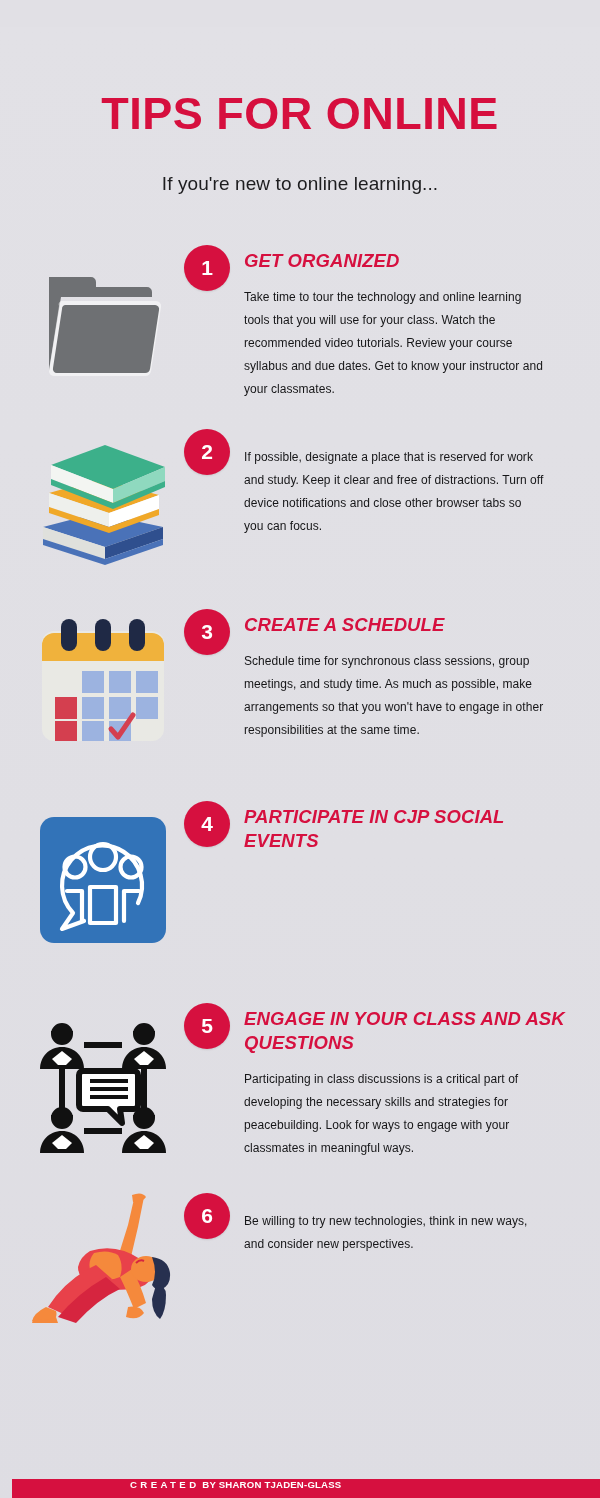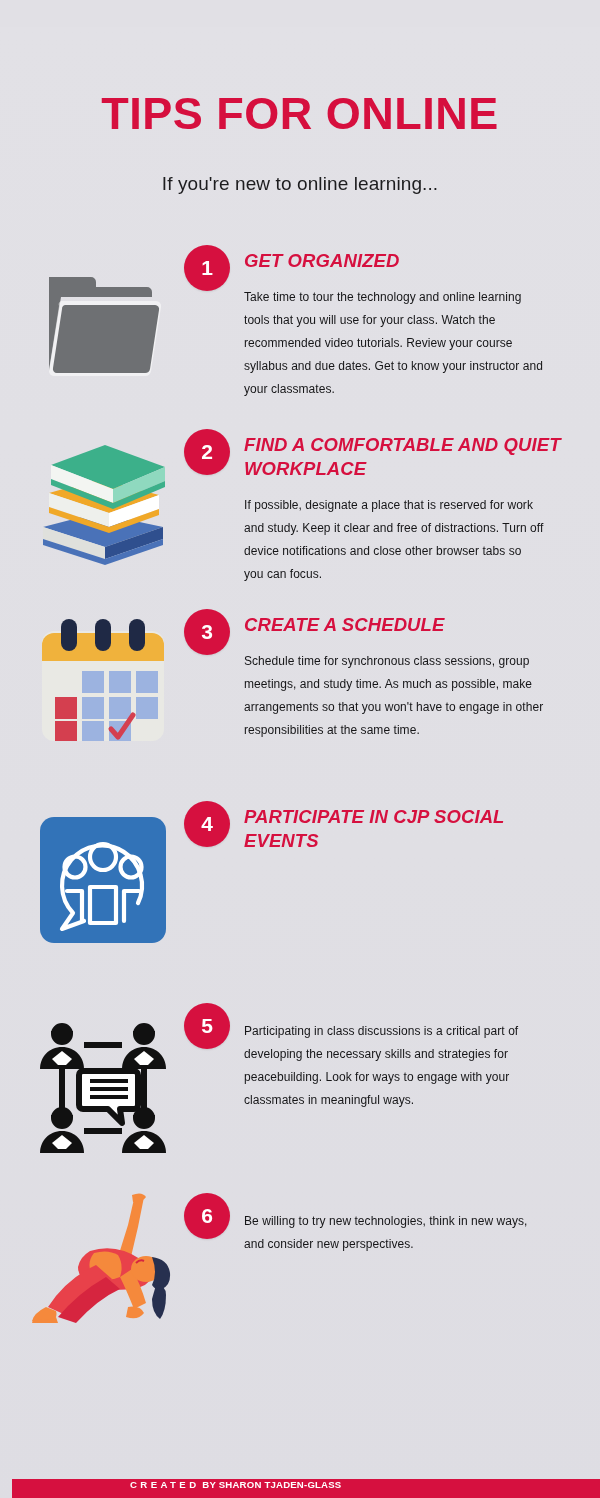--- a/index.html
+++ b/index.html
@@ -204,21 +204,20 @@
             <path d="M16 30 L70 10 L130 32 L78 54 Z" fill="#3cb08a"></path>
             <path d="M16 30 L16 44 L78 68 L78 54 Z" fill="#f3f5f2"></path>
             <path d="M78 54 L130 32 L130 46 L78 68 Z" fill="#8fd9bf"></path>
             <path d="M16 44 L16 50 L78 74 L78 68 Z" fill="#3cb08a"></path>
             <path d="M78 68 L130 46 L130 52 L78 74 Z" fill="#3cb08a"></path>
           </svg>
         </span>
       </div>
       <div class="badge">2</div>
       <div class="tip-body">
-        <div class="tip-heading">FIND A COMFORTABLE AND QUIET  WORKPLACE</div>
         <div class="tip-text">If possible, designate a place that is reserved for work and study. Keep it clear and free of distractions. Turn off device notifications and close other browser tabs so you can focus.</div>
       </div>
     </div>
 
     <div class="tip tip-3">
       <div class="tip-icon">
         <span>
           <svg width="134" height="132" viewBox="0 0 134 132">
             <rect x="6" y="16" width="122" height="110" rx="12" fill="#e9e9e4"></rect>
             <path d="M6 30 a12 12 0 0 1 12 -12 H116 a12 12 0 0 1 12 12 V46 H6 Z" fill="#f0b23c"></path>
@@ -324,20 +323,21 @@
             <g stroke="#111111" stroke-width="4">
               <line x1="52" y1="62" x2="90" y2="62"></line>
               <line x1="52" y1="70" x2="90" y2="70"></line>
               <line x1="52" y1="78" x2="90" y2="78"></line>
             </g>
           </svg>
         </span>
       </div>
       <div class="badge">5</div>
       <div class="tip-body">
+        <div class="tip-heading">ENGAGE IN YOUR CLASS AND ASK  QUESTIONS</div>
         <div class="tip-text">Participating in class discussions is a critical part of developing the necessary skills and strategies for peacebuilding. Look for ways to engage with your classmates in meaningful ways.</div>
       </div>
     </div>
 
     <div class="tip tip-6">
       <div class="tip-icon">
         <span>
           <svg width="150" height="132" viewBox="0 0 150 132">
 
             <path d="M106 8 l10 -2 l-6 30 l-8 34 l-12 -4 l10 -32 Z" fill="#f5893c"></path>

